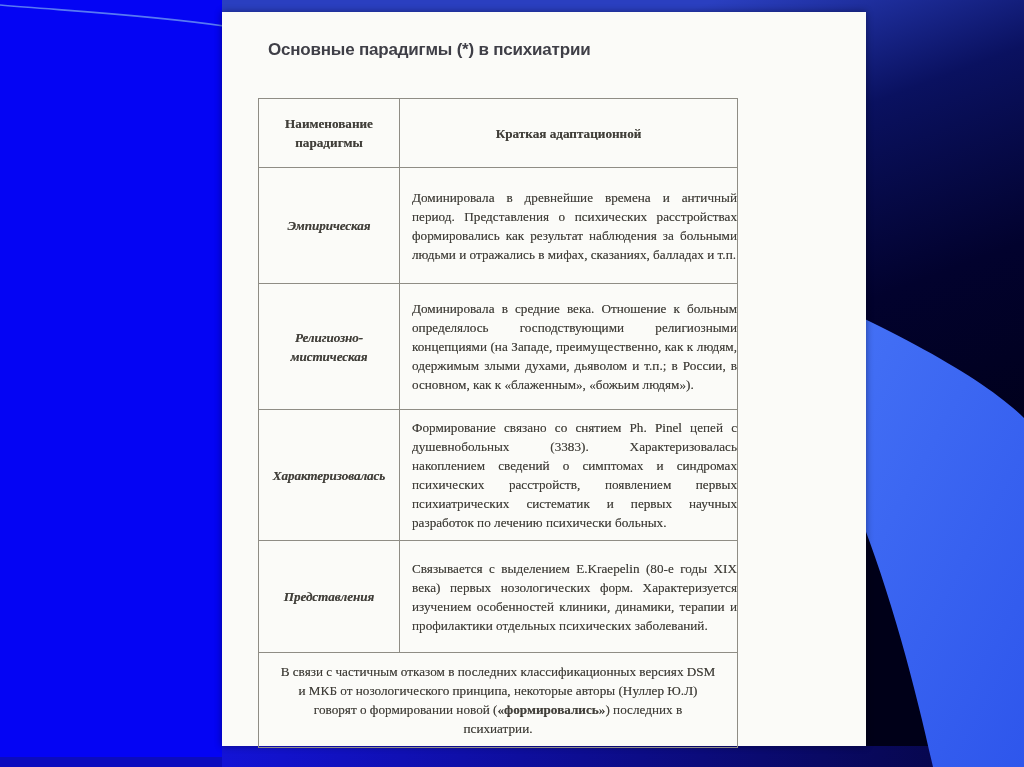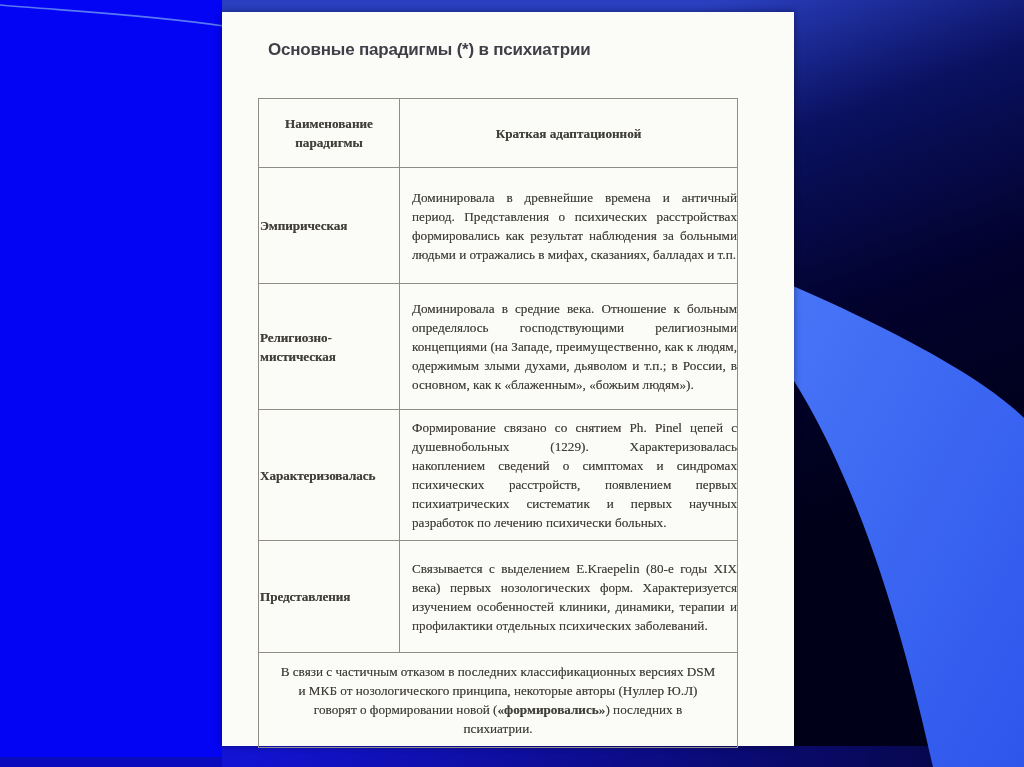--- a/index.html
+++ b/index.html
@@ -10,21 +10,21 @@
     overflow: hidden;
     font-family: "Liberation Serif", serif;
   }
   .bg-svg { position: absolute; left: 0; top: 0; }
 
   
   .page {
     position: absolute;
     left: 222px;
     top: 12px;
-    width: 572px;
+    width: 644px;
     height: 734px;
     background: #fbfbf8;
     box-shadow: 0 0 7px rgba(0,0,20,0.45);
   }
   .slide-title {
     position: absolute;
     left: 46px;
     top: 28px;
     font-family: "Liberation Sans", sans-serif;
     font-weight: 700;
@@ -57,23 +57,25 @@
   .h-row4    { height: 112px; }
   .h-footer  { height: 89px;  }
   .cell-head {
     font-weight: 700;
     text-align: center;
     font-size: 13.5px;
     padding: 4px 8px;
   }
   .cell-name {
     font-weight: 700;
+    text-align: center;
     font-size: 13px;
     padding: 2px 1px;
     letter-spacing: -0.1px;
+    font-style: italic;
   }
   .cell-desc {
     text-align: justify;
     padding: 8px 0 8px 12px;
     hyphens: auto;
     -webkit-hyphens: auto;
   }
   .cell-footnote {
     text-align: center;
     padding: 9px 19px;
@@ -128,21 +130,21 @@
       <tr class="h-row1">
         <td class="cell-name">Эмпирическая</td>
         <td class="cell-desc">Доминировала в древнейшие времена и античный период. Представления о психических расстройствах формировались как результат наблюдения за больными людьми и отражались в мифах, сказаниях, балладах и т.п.</td>
       </tr>
       <tr class="h-row2">
         <td class="cell-name">Религиозно-мистическая</td>
         <td class="cell-desc">Доминировала в средние века. Отношение к больным определялось господствующими религиозными концепциями (на Западе, преимущественно, как к людям, одержимым злыми духами, дьяволом и т.п.; в России, в основном, как к «блаженным», «божьим людям»).</td>
       </tr>
       <tr class="h-row3">
         <td class="cell-name">Характеризовалась</td>
-        <td class="cell-desc">Формирование связано со снятием Ph. Pinel цепей с душевнобольных (1229). Характеризовалась накоплением сведений о симптомах и синдромах психических расстройств, появлением первых психиатрических систематик и первых научных разработок по лечению психически больных.</td>
+        <td class="cell-desc">Формирование связано со снятием Ph. Pinel цепей с душевнобольных (3383). Характеризовалась накоплением сведений о симптомах и синдромах психических расстройств, появлением первых психиатрических систематик и первых научных разработок по лечению психически больных.</td>
       </tr>
       <tr class="h-row4">
         <td class="cell-name">Представления</td>
         <td class="cell-desc">Связывается с выделением E.Kraepelin (80-е годы XIX века) первых нозологических форм. Характеризуется изучением особенностей клиники, динамики, терапии и профилактики отдельных психических заболеваний.</td>
       </tr>
       <tr class="h-footer">
         <td class="cell-footnote" colspan="2">
           <span>В связи с частичным отказом в последних классификационных версиях DSM и МКБ от нозологического принципа, некоторые авторы (Нуллер Ю.Л) говорят о формировании новой (</span><b>«формировались»</b><span>) последних в психиатрии.</span>
         </td>
       </tr>

